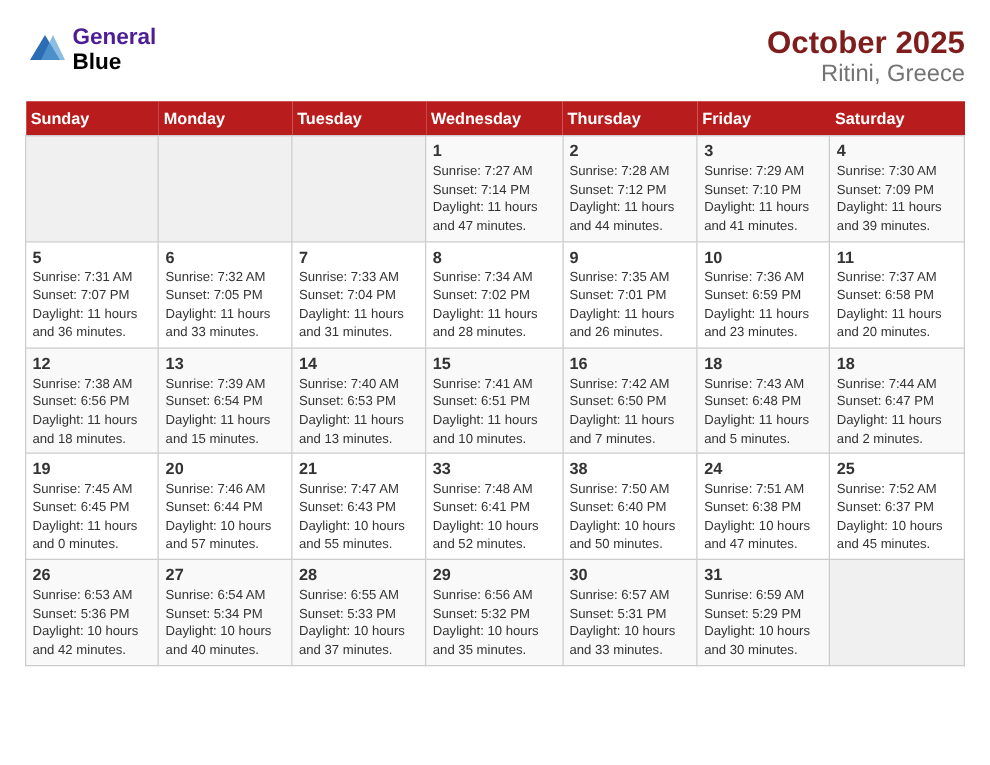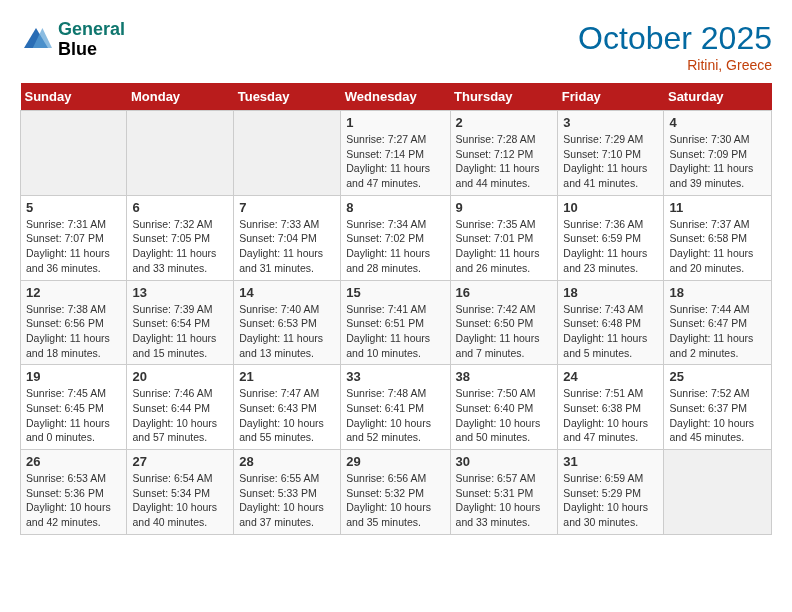--- a/index.html
+++ b/index.html
@@ -21,37 +21,37 @@
       align-items: center;
       gap: 6px;
     }
     .logo-text {
       display: flex;
       flex-direction: column;
       font-size: 18px;
       font-weight: bold;
       line-height: 1.1;
     }
-    .logo-text .general { color: #0f766e; }
+    .logo-text .general { color: #4c1d95; }
     .logo-text .blue { color: #000000; }
     .logo-icon {
       width: 32px;
       height: 32px;
     }
     .title-block {
       text-align: right;
     }
     .title-block h1 {
-      font-size: 32px;
-      font-weight: normal;
-      color: #0369a1;
+      font-size: 25px;
+      font-weight: bold;
+      color: #7f1d1d;
     }
     .title-block .subtitle {
-      font-size: 14px;
-      color: #c2410c;
+      font-size: 19px;
+      color: #737373;
     }
     table {
       width: 100%;
       border-collapse: collapse;
       font-size: 11px;
     }
     thead th {
       background-color: #b91c1c;
       color: #fff;
       padding: 6px 4px;

